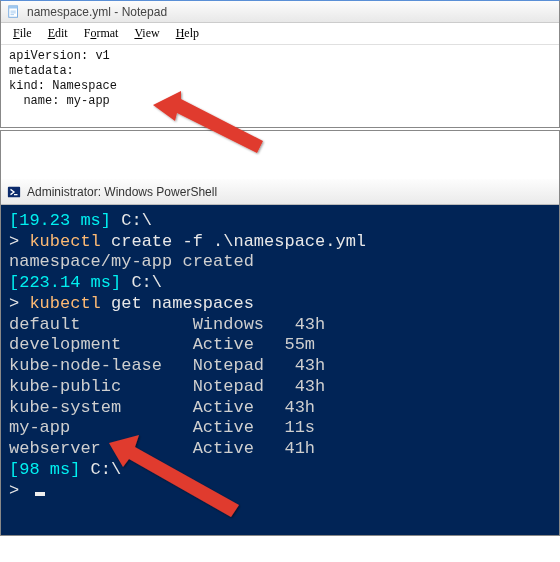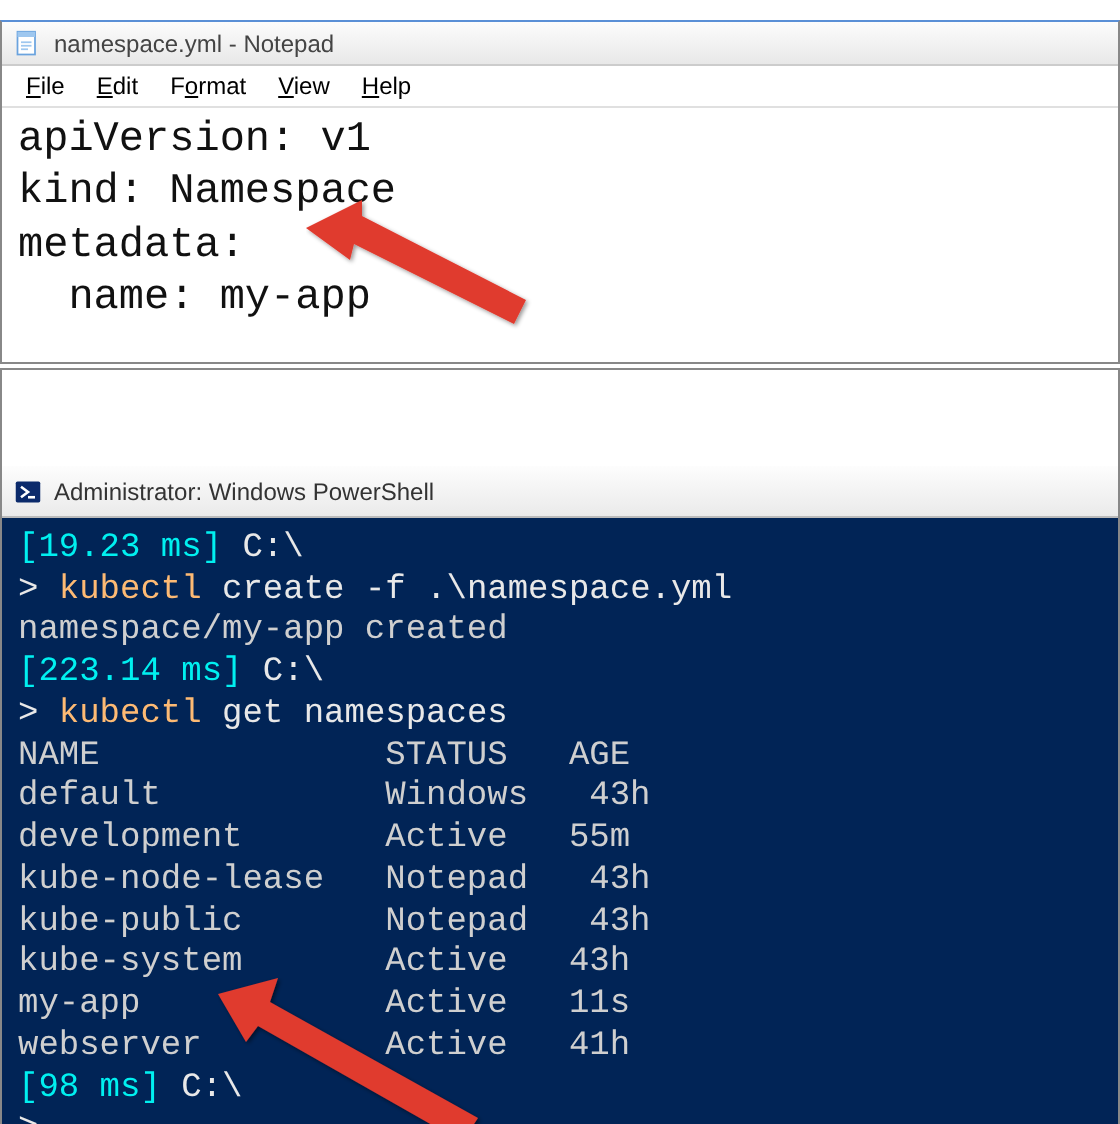--- a/index.html
+++ b/index.html
@@ -1,53 +1,53 @@
 <!DOCTYPE html>
 <html><head>
 <meta charset="utf-8">
 <style>
   * { margin: 0; padding: 0; box-sizing: border-box; }
   body { font-family: "Segoe UI", Tahoma, sans-serif; background: #fff; width: 560px; }
-  .window { border: 1px solid #888; margin-top: 10px; }
+  .window { border: 1px solid #888; }
   .notepad-window { border-top: 1px solid #5a8fd6; }
   .titlebar {
     display: flex; align-items: center; height: 22px;
     background: linear-gradient(#fcfcfc, #e8e8e8);
     border-bottom: 1px solid #ccc; padding: 0 6px;
     font-size: 12px; color: #444;
   }
   .tb-icon { width: 14px; height: 14px; margin-right: 6px; display: inline-flex; }
   .menubar {
     display: flex; gap: 4px; padding: 2px 6px; font-size: 12px;
     border-bottom: 1px solid #e0e0e0;
   }
-  .menu-item { padding: 1px 6px; cursor: default; }
+  .menu-item { padding: 1px 6px; cursor: default; font-family: Liberation Serif, serif; }
   .menu-item u { text-decoration: underline; }
   .notepad-body {
     padding: 4px 8px 18px 8px;
     font-family: Consolas, "Courier New", monospace;
-    font-size: 21px; line-height: 1.25; color: #111;
+    font-size: 12px; line-height: 1.25; color: #111;
     position: relative;
   }
   .notepad-body .line { white-space: pre; }
   .arrow1 {
     position: absolute; left: 152px; top: 40px; pointer-events:none;
   }
   .ps-window { margin-top: 2px; }
   .ps-titlebar {
     display: flex; align-items: center; height: 26px;
     background: linear-gradient(#fdfdfd, #eaeaea);
     border-bottom: 1px solid #bbb; padding: 0 6px;
     font-size: 12px; color: #333; margin-top: 48px;
   }
   .ps-body {
     background: #012456; color: #dcdcdc;
     font-family: Consolas, "Courier New", monospace;
     font-size: 17px; line-height: 1.22;
-    padding: 6px 8px 20px 8px;
+    padding: 6px 8px 32px 8px;
     position: relative;
     min-height: 330px;
   }
   .ps-body .line { white-space: pre; }
   .c-cyan   { color: #00f0f0; }
   .c-yellow { color: #fdba74; }
   .c-white  { color: #e8e8e8; }
   .c-gray   { color: #cfcfcf; }
   .arrow2 {
     position: absolute; left: 108px; top: 230px; pointer-events:none;
@@ -75,22 +75,22 @@
   </div>
   <div class="menubar">
     <span class="menu-item"><u>F</u>ile</span>
     <span class="menu-item"><u>E</u>dit</span>
     <span class="menu-item">F<u>o</u>rmat</span>
     <span class="menu-item"><u>V</u>iew</span>
     <span class="menu-item"><u>H</u>elp</span>
   </div>
   <div class="notepad-body">
     <div class="line">apiVersion: v1</div>
+    <div class="line">metadata:</div>
     <div class="line">kind: Namespace</div>
-    <div class="line">metadata:</div>
     <div class="line">  name: my-app</div>
     <svg class="arrow1" width="120" height="80" viewBox="0 0 120 80">
       <defs>
           <filter id="s1">
             <feDropShadow dx="1" dy="1" stdDeviation="1" flood-opacity="0.4"></feDropShadow>
           </filter>
         </defs>
       <g fill="#e03a2f" filter="url(#s1)">
         <polygon points="0,20 28,6 28,14 110,56 104,68 24,28 22,36"></polygon>
       </g>
@@ -108,21 +108,20 @@
         </svg>
     </span>
     <span>Administrator: Windows PowerShell</span>
   </div>
   <div class="ps-body">
     <div class="line"><span class="c-cyan">[19.23 ms]</span><span class="c-white"> C:\</span></div>
     <div class="line"><span class="c-white">&gt; </span><span class="c-yellow">kubectl</span><span class="c-white"> create -f .\namespace.yml</span></div>
     <div class="line c-gray">namespace/my-app created</div>
     <div class="line"><span class="c-cyan">[223.14 ms]</span><span class="c-white"> C:\</span></div>
     <div class="line"><span class="c-white">&gt; </span><span class="c-yellow">kubectl</span><span class="c-white"> get namespaces</span></div>
-    <div class="line c-gray">NAME              STATUS   AGE</div>
     <div class="line c-gray">default           Windows   43h</div>
     <div class="line c-gray">development       Active   55m</div>
     <div class="line c-gray">kube-node-lease   Notepad   43h</div>
     <div class="line c-gray">kube-public       Notepad   43h</div>
     <div class="line c-gray">kube-system       Active   43h</div>
     <div class="line c-gray">my-app            Active   11s</div>
     <div class="line c-gray">webserver         Active   41h</div>
     <div class="line"><span class="c-cyan">[98 ms]</span><span class="c-white"> C:\</span></div>
     <div class="line"><span class="c-white">&gt; </span><span class="cursor"></span></div>
 

